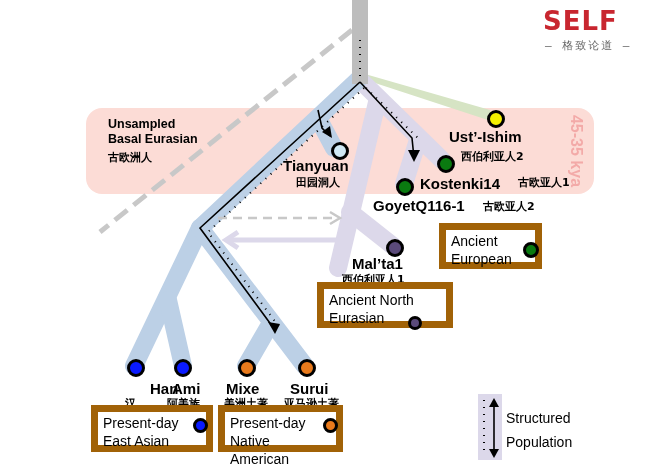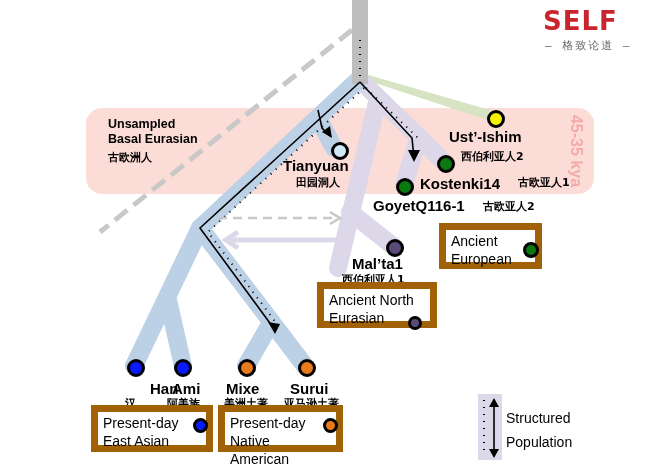--- a/index.html
+++ b/index.html
@@ -108,21 +108,21 @@
 <div class="t zh" style="left:224px;top:396px;">美洲土著</div>
 <div class="t lbl" style="left:290px;top:380px;">Surui</div>
 <div class="t zh" style="left:284px;top:396px;">亚马逊土著</div>
 
 <div class="box" style="left:439px;top:223px;width:103px;height:46px;">
   <div>Ancient</div>
   <div>European</div>
   <span class="dot" style="left:77px;top:12px;background:#0a7a10;width:10px;height:10px;"></span>
 </div>
 
-<div class="box" style="left:317px;top:282px;width:120px;height:46px;">
+<div class="box" style="left:317px;top:282px;width:136px;height:46px;">
   <div>Ancient North</div>
   <div>Eurasian</div>
   <span class="dot" style="left:84px;top:27px;background:#5a4a7a;width:8px;height:8px;"></span>
 </div>
 
 <div class="box" style="left:91px;top:405px;width:122px;height:47px;">
   <div>Present-day</div>
   <div>East Asian</div>
   <span class="dot" style="left:95px;top:6px;background:#0a1aff;width:9px;height:9px;"></span>
 </div>

